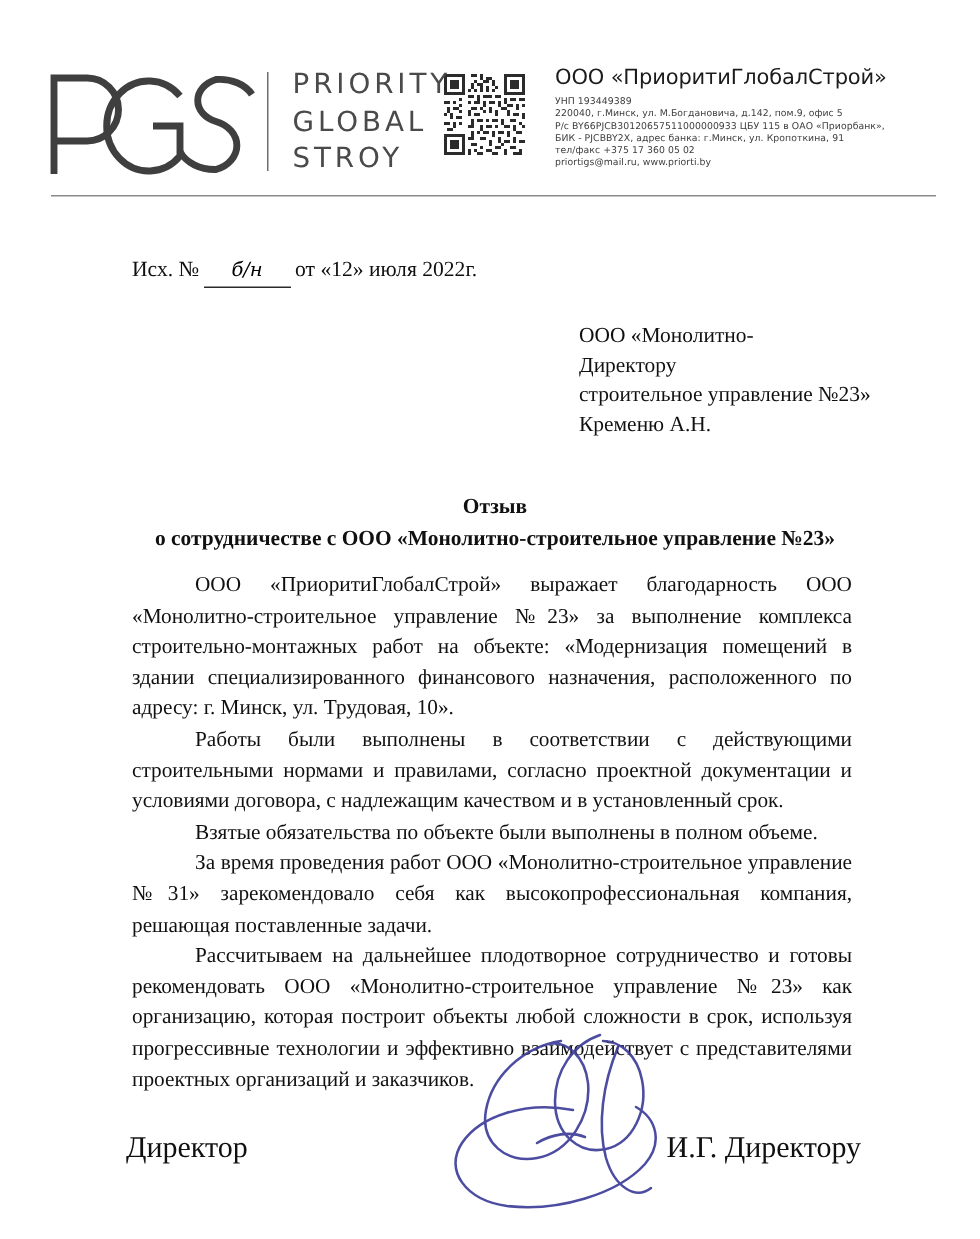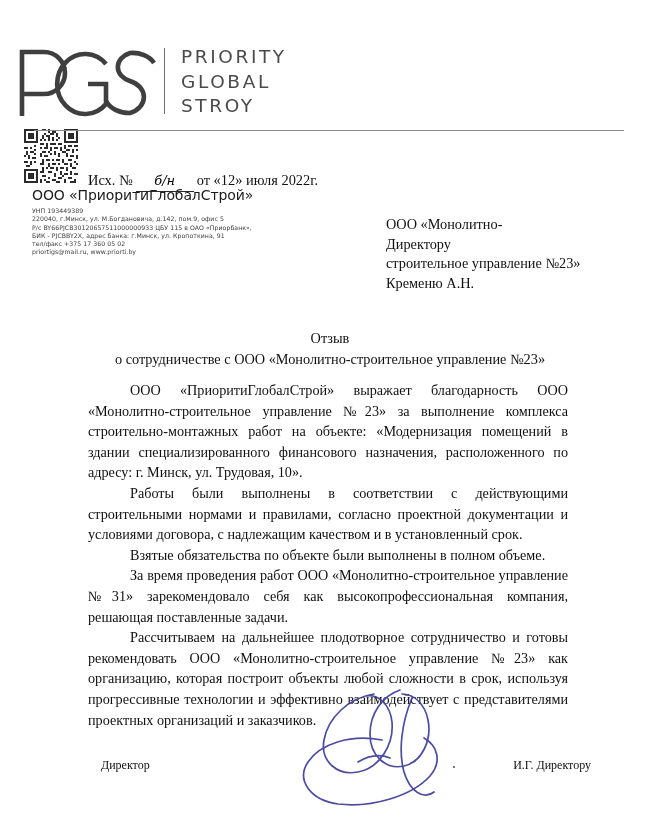--- a/index.html
+++ b/index.html
@@ -17,27 +17,26 @@
     width: 653px;
     height: 826px;
     background: #ffffff;
     overflow: hidden;
     box-sizing: border-box;
   }
 
   
   .letterhead {
     position: absolute;
-    left: 18px;
+    left: 32px;
     top: 42px;
     width: 596px;
     height: 82px;
     display: flex;
     align-items: flex-start;
-    flex-direction: column;
   }
 
   
   .logo-block {
     width: 258px;
     height: 80px;
     position: relative;
     flex: 0 0 auto;
   }
   .pgs-mark {
@@ -141,21 +140,21 @@
     line-height: 19.6px;
     width: 250px;
   }
 
   .doc-title {
     position: absolute;
     left: 70px;
     top: 328px;
     width: 520px;
     text-align: center;
-    font-weight: normal;
+    font-weight: bold;
     font-size: 14.3px;
     line-height: 21px;
   }
   .doc-title .line2 { display: block; }
 
   .body-text {
     position: absolute;
     left: 88px;
     top: 380px;
     width: 480px;
@@ -165,24 +164,24 @@
     text-justify: inter-word;
   }
   .body-text p {
     margin: 0;
     text-indent: 42px;
   }
 
   
   .signature-row {
     position: absolute;
-    left: 101px;
+    left: 84px;
     top: 755px;
     width: 490px;
-    font-size: 12px;
+    font-size: 20px;
     line-height: 20px;
     display: flex;
     justify-content: space-between;
     align-items: baseline;
   }
   .sig-scribble {
     position: absolute;
     left: 262px;
     top: 688px;
     width: 230px;

